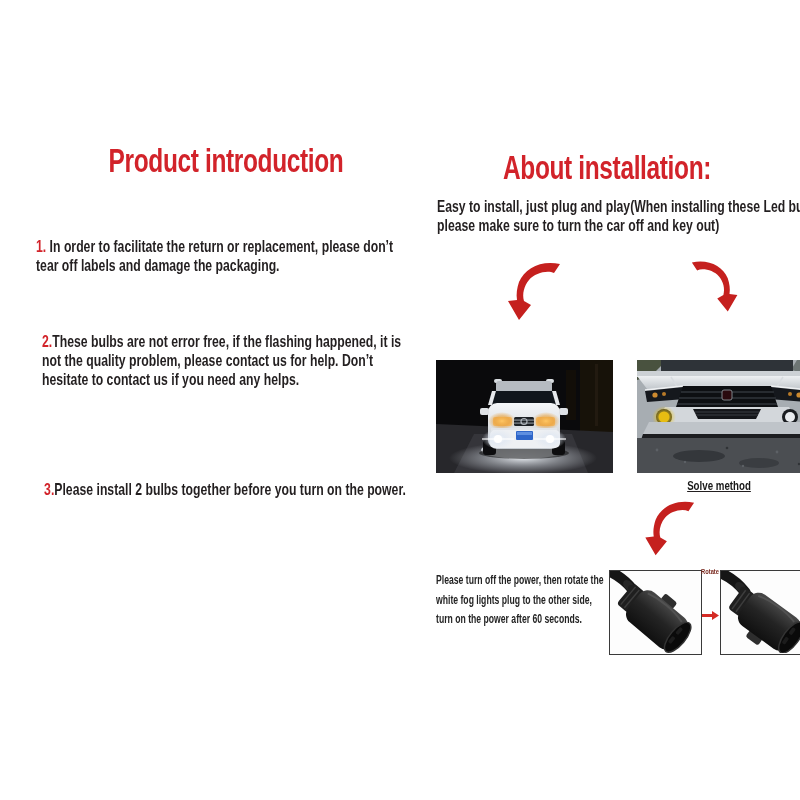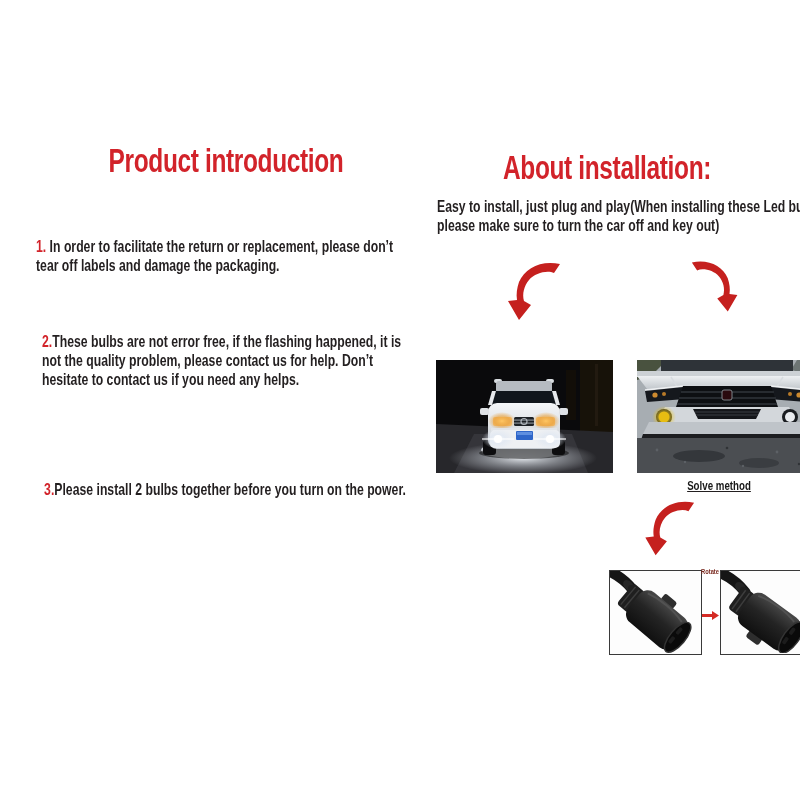--- a/index.html
+++ b/index.html
@@ -193,20 +193,23 @@
   <div class="abs" style="left:605px;top:478px;width:180px;text-decoration:underline;">
     <span class="cond small-label center">Solve method</span>
   </div>
 
   <div class="abs" style="left:611px;top:497px;width:60px;height:64px;">
     <svg width="60" height="64" viewBox="0 0 64 64">
       <path fill="var(--arrow)" d="M63,4 C44,0 28,8 22,22 C20,28 19,34 20,40 L11,41 L22,60 L34,45 L27,41 C25,34 27,26 32,20 C38,13 50,10 57,13 Z"></path>
     </svg>
   </div>
 
+  <div class="abs" style="left:412px;top:571px;width:174px;">
+    <span class="cond solve-text">Please turn off the power, then rotate the white fog lights plug to the other side, turn on the power after 60 seconds.</span>
+  </div>
 
   <div class="abs photo plug-box" style="left:585px;top:570px;width:93px;height:85px;">
     <svg width="90" height="82" viewBox="0 0 93 85">
       <defs>
         <linearGradient id="plugGrad" x1="0" y1="0" x2="0" y2="1">
           <stop offset="0%" stop-color="#484848"></stop>
           <stop offset="45%" stop-color="#242424"></stop>
           <stop offset="100%" stop-color="#101010"></stop>
         </linearGradient>
       </defs>

